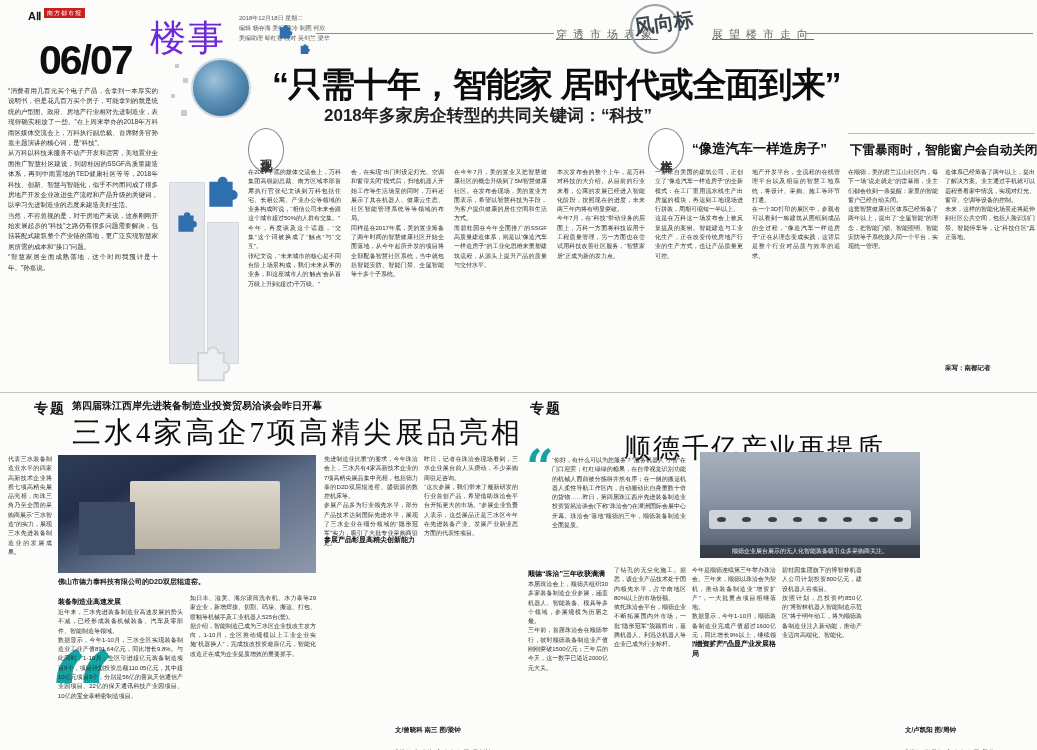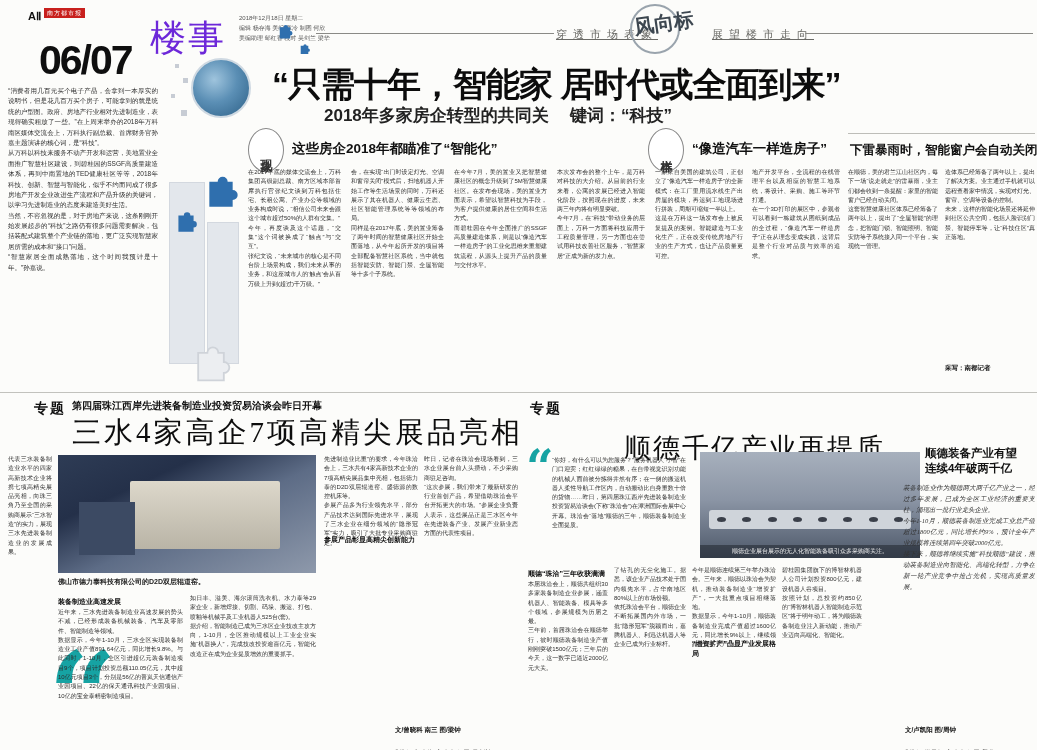--- a/index.html
+++ b/index.html
@@ -77,21 +77,21 @@
 
   <svg class="abs" style="left:276px;top:22px;" width="18" height="18" viewBox="0 0 24 24">
     <path class="puz" d="M5 7h5a3 3 0 116 0h3v5a3 3 0 110 6v4H5z"></path>
     </svg>
   <svg class="abs" style="left:298px;top:42px;" width="13" height="13" viewBox="0 0 24 24">
     <path class="puz" d="M5 7h5a3 3 0 116 0h3v5a3 3 0 110 6v4H5z"></path>
     </svg>
 
   <div class="abs mainhead" style="left:272px;top:62px;">“只需十年，智能家  居时代或全面到来”</div>
   <div class="abs subhead" style="left:298px;top:104px;">2018年多家房企转型的共同关</div>
-  <div class="abs subhead" style="left:544px;top:104px;">键词：“科技”</div>
+  <div class="abs subhead" style="left:524px;top:104px;">键词：“科技”</div>
 
   <div class="abs" style="left:163px;top:52px;width:86px;height:338px;">
     <div class="abs gearcircle" style="left:28px;top:6px;width:56px;height:56px;"></div>
     <span class="sq" style="left:12px;top:12px;width:4px;height:4px;"></span>
     <span class="sq" style="left:20px;top:26px;width:5px;height:5px;"></span>
     <span class="sq" style="left:8px;top:42px;width:4px;height:4px;"></span>
     <span class="sq" style="left:18px;top:58px;width:6px;height:6px;"></span>
     <div class="abs bldg" style="left:6px;top:130px;width:34px;height:180px;"></div>
     <div class="abs bldg" style="left:44px;top:170px;width:30px;height:140px;"></div>
     <svg class="abs" style="left:38px;top:118px;" width="40" height="40" viewBox="0 0 24 24">
@@ -104,21 +104,20 @@
       <path class="puzw" d="M5 7h5a3 3 0 116 0h3v5a3 3 0 110 6v4H5z" stroke="#cfd3d9" stroke-width="1"></path>
       </svg>
   </div>
 
   <div class="abs body65" style="left:8px;top:86px;width:150px;height:300px;">“消费者用几百元买个电子产品，会拿到一本厚实的说明书，但是花几百万买个房子，可能拿到的就是统统的户型图。政府、房地产行业相对先进制造业，表现得确实粗放了一些。”在上周末举办的2018年万科南区媒体交流会上，万科执行副总裁、首席财务官孙嘉主题演讲的核心词，是“科技”。
 从万科以科技来服务不动产开发和运营，美地置业全面推广智慧社区建设，到碧桂园的SSGF高质量建造体系，再到中南置地的TED健康社区等等，2018年科技、创新、智慧与智能化，似乎不约而同成了很多房地产开发企业改进生产流程和产品升级的关键词，以学习先进制造业的态度来建造美好生活。
 当然，不容忽视的是，对于房地产来说，这条刚刚开始发展起步的“科技”之路仍有很多问题需要解决，包括装配式建筑整个产业链的落地，更广泛实现智慧家居所需的成本和“接口”问题。
 “智慧家居全面成熟落地，这个时间我预计是十年。”孙嘉说。</div>
 
   <div class="abs bubble" style="left:248px;top:128px;">现象</div>
-  <div class="abs sechead" style="left:292px;top:140px;">这些房企2018年都瞄准了“智能化”</div>
 
   <div class="abs body6" style="left:248px;top:168px;width:93px;height:220px;">在2017年底的媒体交流会上，万科集团高级副总裁、南方区域本部首席执行官张纪文谈到万科包括住宅、长租公寓、产业办公等领域的业务构成时说，“相信公司未来会跟这个城市超过50%的人群有交集。”
 今年，再度谈及这个话题，“交集”这个词被换成了“触点”与“交互”。
 张纪文说，“未来城市的核心是不同台阶上场景构成，我们未来从事的业务，和这座城市人的‘触点’会从百万级上升到(超过)千万级。”</div>
   <div class="abs body6" style="left:351px;top:168px;width:93px;height:220px;">会，在实现“出门时设定灯光、空调和窗帘关闭”模式后，扫地机器人开始工作等生活场景的同时，万科还展示了其在机器人、健康云生态、社区智能管理系统等等领域的布局。
 同样是在2017年底，美的置业筹备了两年时间的智慧健康社区开始全面落地，从今年起所开发的项目将全部配备智慧社区系统，当中就包括智能安防、智能门禁、全屋智能等十多个子系统。</div>
   <div class="abs body6" style="left:454px;top:168px;width:93px;height:220px;">在今年7月，美的置业又把智慧健康社区的概念升级到了5M智慧健康社区。在发布会现场，美的置业方面表示，希望以智慧科技为手段，为客户提供健康的居住空间和生活方式。
 而碧桂园在今年全面推广的SSGF高质量建造体系，则是以“像造汽车一样造房子”的工业化思维来重塑建筑流程，从源头上提升产品的质量与交付水平。</div>
   <div class="abs body6" style="left:557px;top:168px;width:88px;height:220px;">本次发布会的整个上午，是万科对科技的大介绍。从目前的行业来看，公寓的发展已经进入智能化阶段，按照现在的进度，未来两三年内将有明显突破。
 今年7月，在“科技”带动业务的层面上，万科一方面将科技应用于工程质量管理，另一方面也在尝试用科技改善社区服务，“智慧家居”正成为新的发力点。</div>
@@ -195,27 +194,18 @@
   <div class="abs body6" style="left:528px;top:580px;width:80px;height:165px;">本届珠洽会上，顺德共组织30多家装备制造企业参展，涵盖机器人、智能装备、模具等多个领域，参展规模为历届之最。
 三年前，首届珠洽会在顺德举行，彼时顺德装备制造业产值刚刚突破1500亿元；三年后的今天，这一数字已逼近2000亿元大关。</div>
   <div class="abs body6" style="left:614px;top:566px;width:72px;height:180px;">了钻孔的无尘化施工。据悉，该企业产品技术处于国内领先水平，占华南地区80%以上的市场份额。
 依托珠洽会平台，顺德企业不断拓展国内外市场，一批“隐形冠军”脱颖而出，嘉腾机器人、利迅达机器人等企业已成为行业标杆。</div>
   <div class="abs colsub" style="left:692px;top:636px;width:84px;white-space:normal;">“增资扩产”凸显产业发展格局</div>
   <div class="abs body6" style="left:692px;top:566px;width:84px;height:66px;">今年是顺德连续第三年举办珠洽会。三年来，顺德以珠洽会为契机，推动装备制造业“增资扩产”，一大批重点项目相继落地。
 数据显示，今年1-10月，顺德装备制造业完成产值超过1600亿元，同比增长9%以上，继续领跑全区各大产业。</div>
   <div class="abs body6" style="left:782px;top:566px;width:80px;height:180px;">碧桂园集团旗下的博智林机器人公司计划投资800亿元，建设机器人谷项目。
 按照计划，总投资约850亿的“博智林机器人智能制造示范区”将于明年动工，将为顺德装备制造业注入新动能，推动产业迈向高端化、智能化。</div>
 
-  <div class="abs" style="left:903px;top:446px;width:132px;">
-    <div style="font-size:11.5px;font-weight:800;color:#111;padding-left:22px;line-height:1.3;">
-      <div>顺德装备产业有望</div>
-      <div>连续4年破两千亿</div>
-    </div>
-    <div class="bodyit" style="margin-top:6px;height:198px;overflow:hidden;">装备制造业作为顺德两大两千亿产业之一，经过多年发展，已成为全区工业经济的重要支柱，涌现出一批行业龙头企业。
-今年1-10月，顺德装备制造业完成工业总产值超过1800亿元，同比增长约9%，预计全年产业规模将连续第四年突破2000亿元。
-接下来，顺德将继续实施“科技顺德”建设，推动装备制造业向智能化、高端化转型，力争在新一轮产业竞争中抢占先机，实现高质量发展。</div>
-  </div>
   <div class="abs byline" style="left:905px;top:712px;width:130px;">
     <div>文/卢凯阳 图/周钟</div>
     <div>制版：游曼妮 章冷 邹红香 梁华</div>
   </div>
 
 </div>
 
 </body></html>

